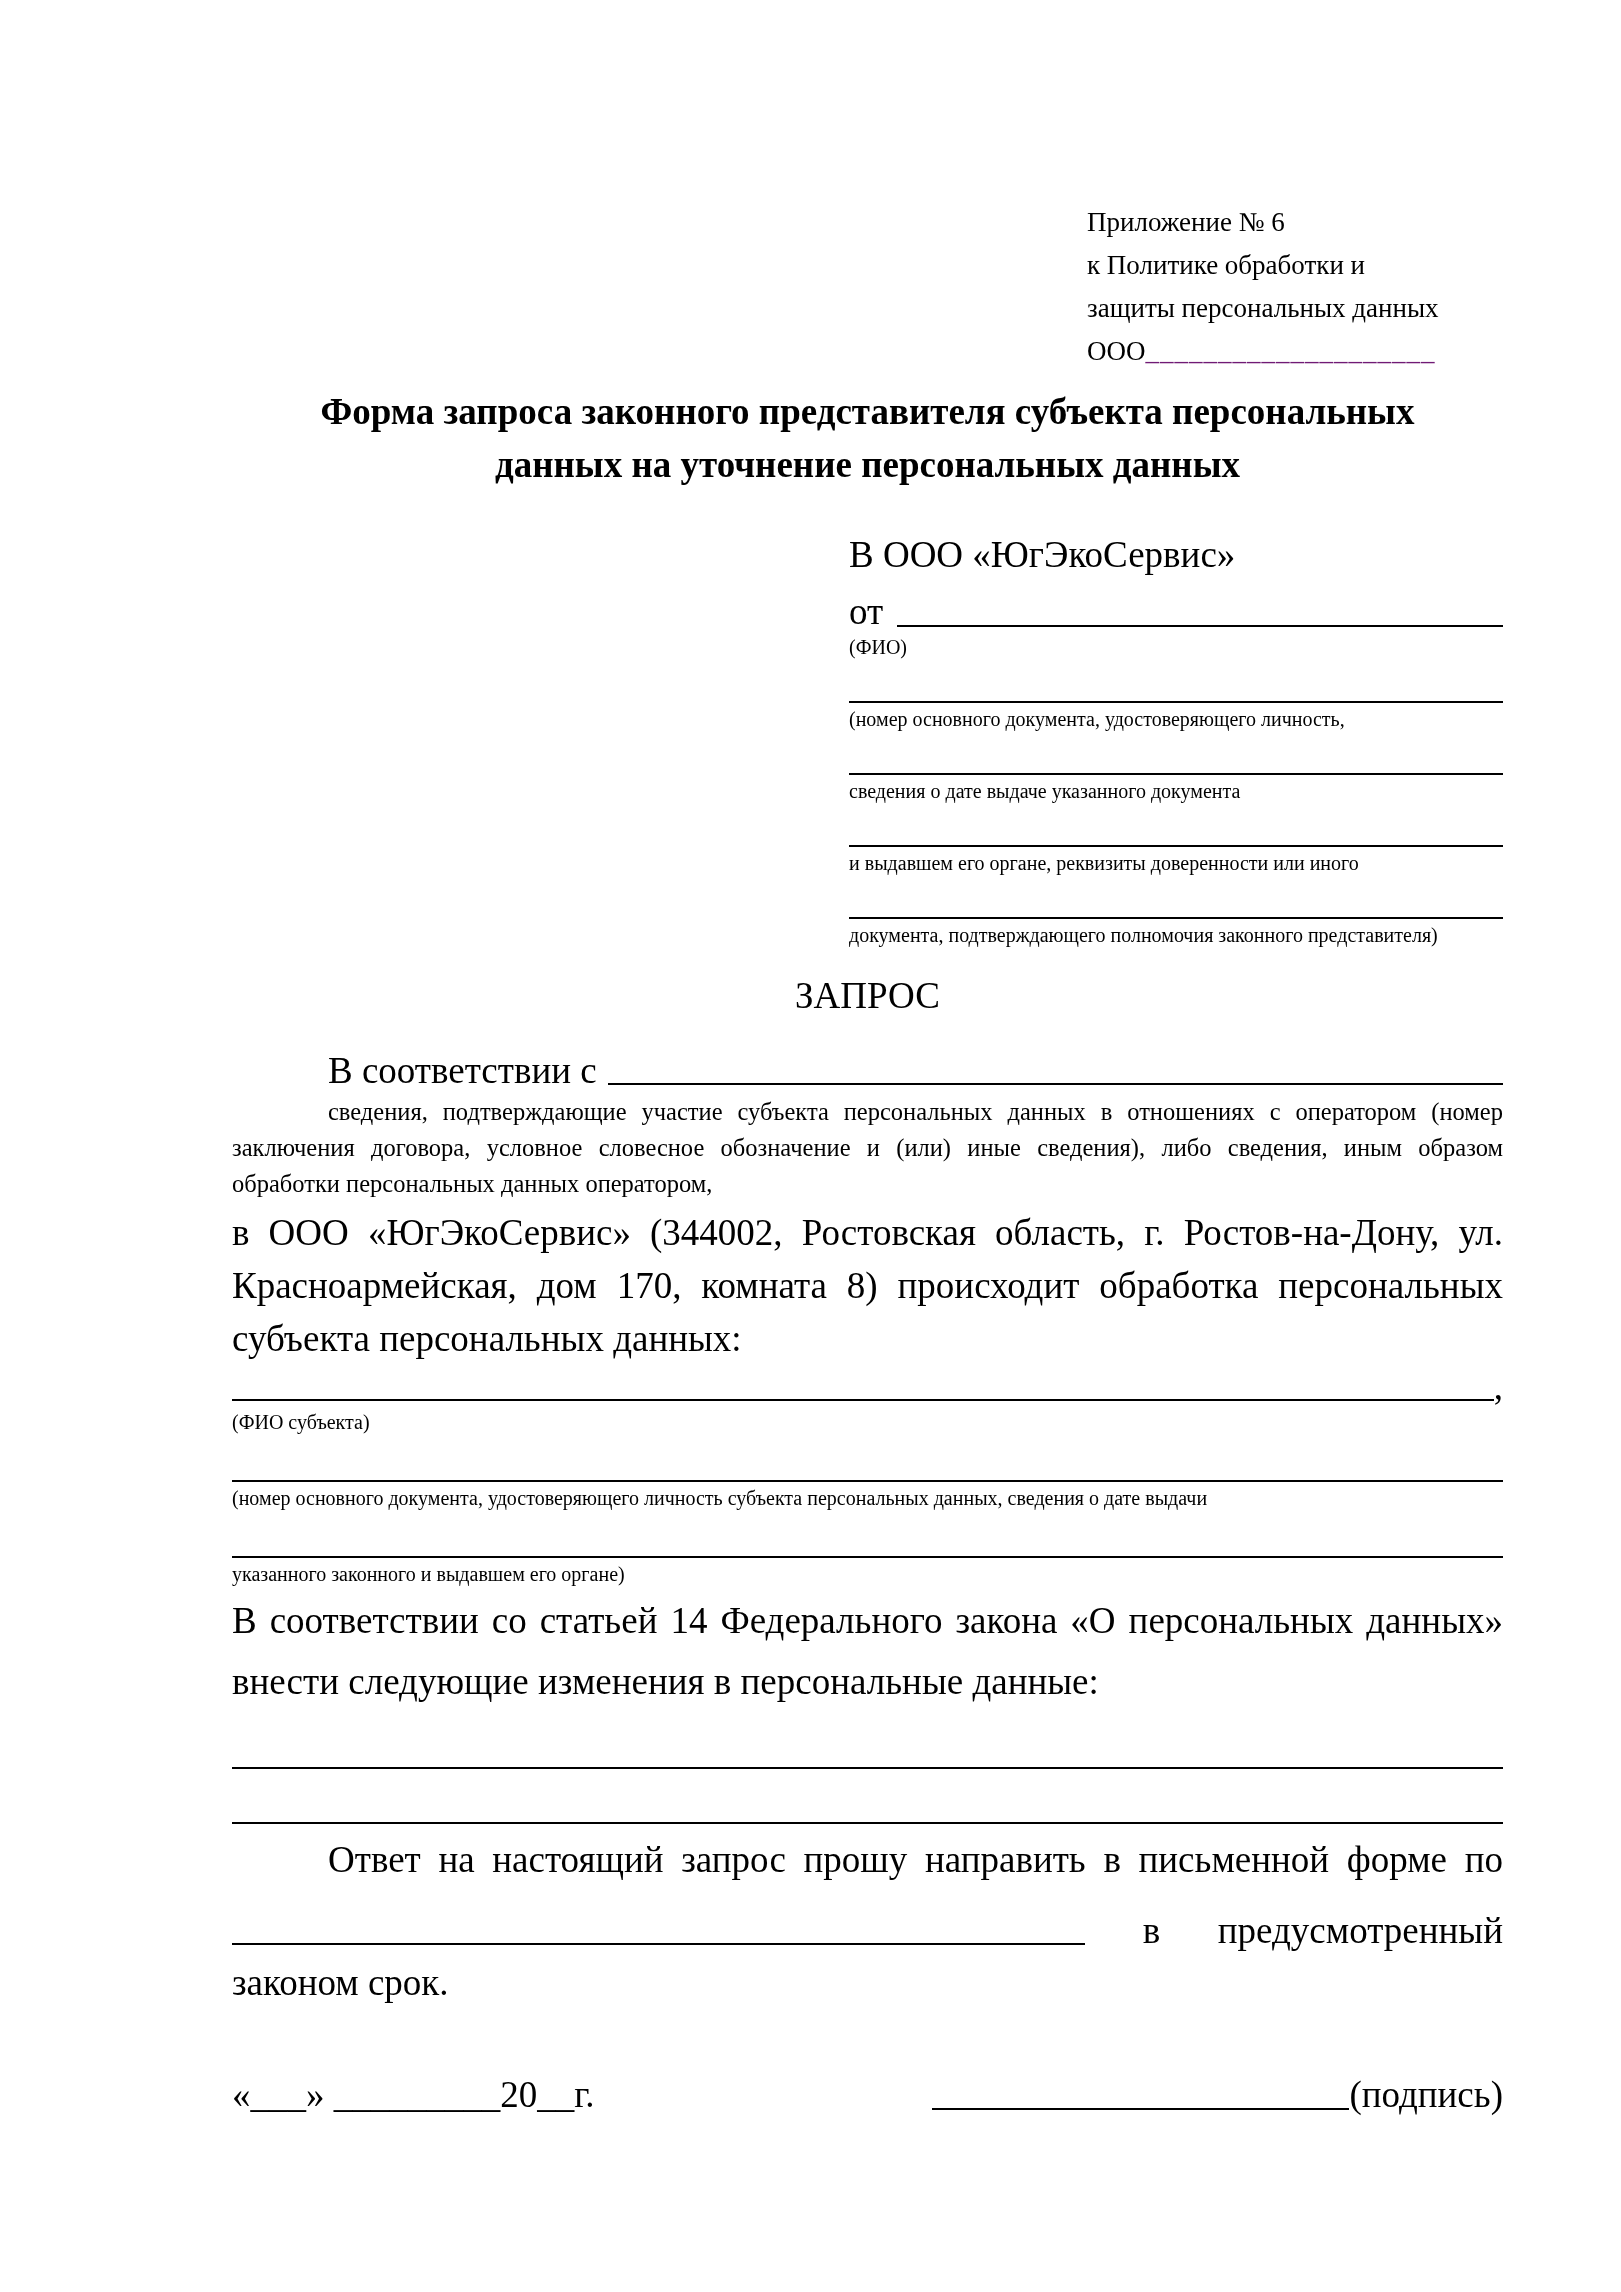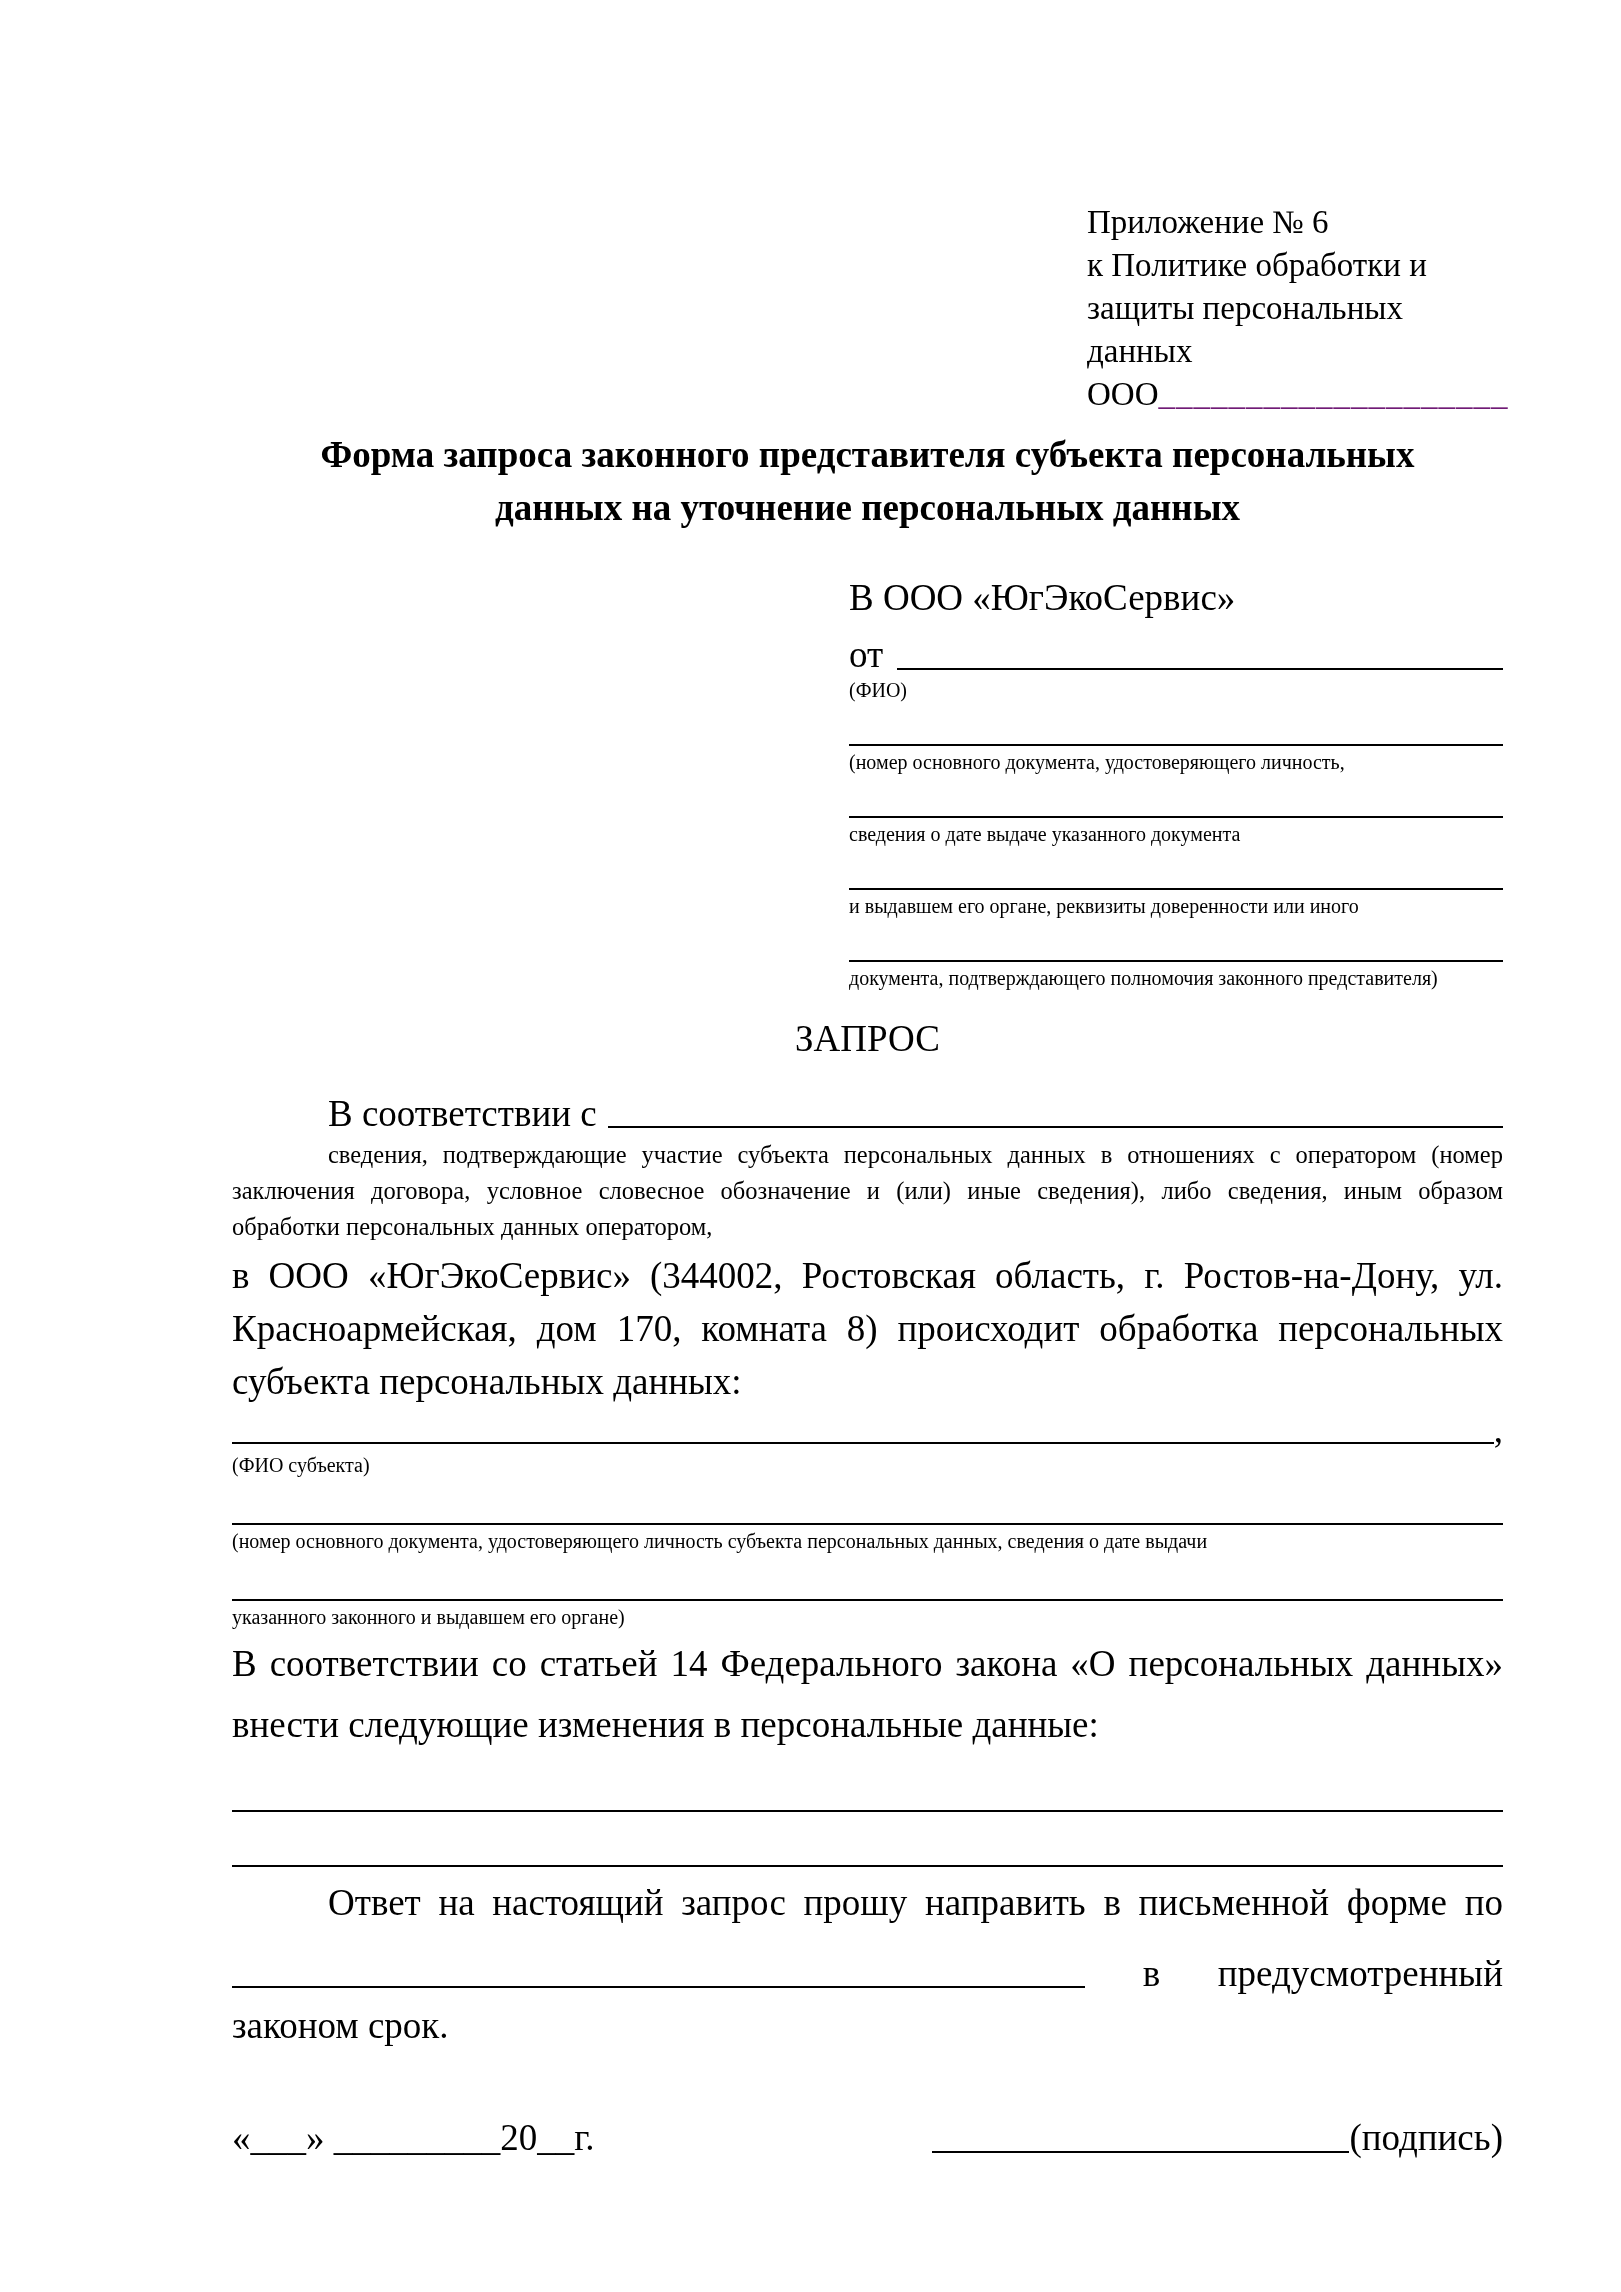--- a/index.html
+++ b/index.html
@@ -8,21 +8,21 @@
     width:1621px; height:2293px;
     margin:0 auto;
     background:#ffffff;
     color:#000;
     font-family:"Liberation Serif","DejaVu Serif",serif;
     box-sizing:border-box;
     padding:201px 118px 0 232px;
     overflow:hidden;
   }
   
-  .annex { margin-left:855px; width:417px; font-size:33px; line-height:43px; }
+  .annex { margin-left:855px; width:417px; font-size:27px; line-height:43px; }
   .annex .blank-underscores { color:#701a75; letter-spacing:1px; }
   
   .doc-title { margin-top:11.8px; text-align:center; font-weight:bold; font-size:37px; line-height:53px; }
   
   .recipient { margin-left:617px; width:654px; margin-top:43px; font-size:37px; }
   .r-to { line-height:41px; }
   .line-row { display:flex; align-items:flex-end; }
   .r-from { margin-top:15.7px; height:43px; }
   .r-from .label { padding-right:13.7px;margin-top:44px; }
   .fill { flex:1; border-bottom:2.9px solid #000; margin-bottom:6.9px; }

